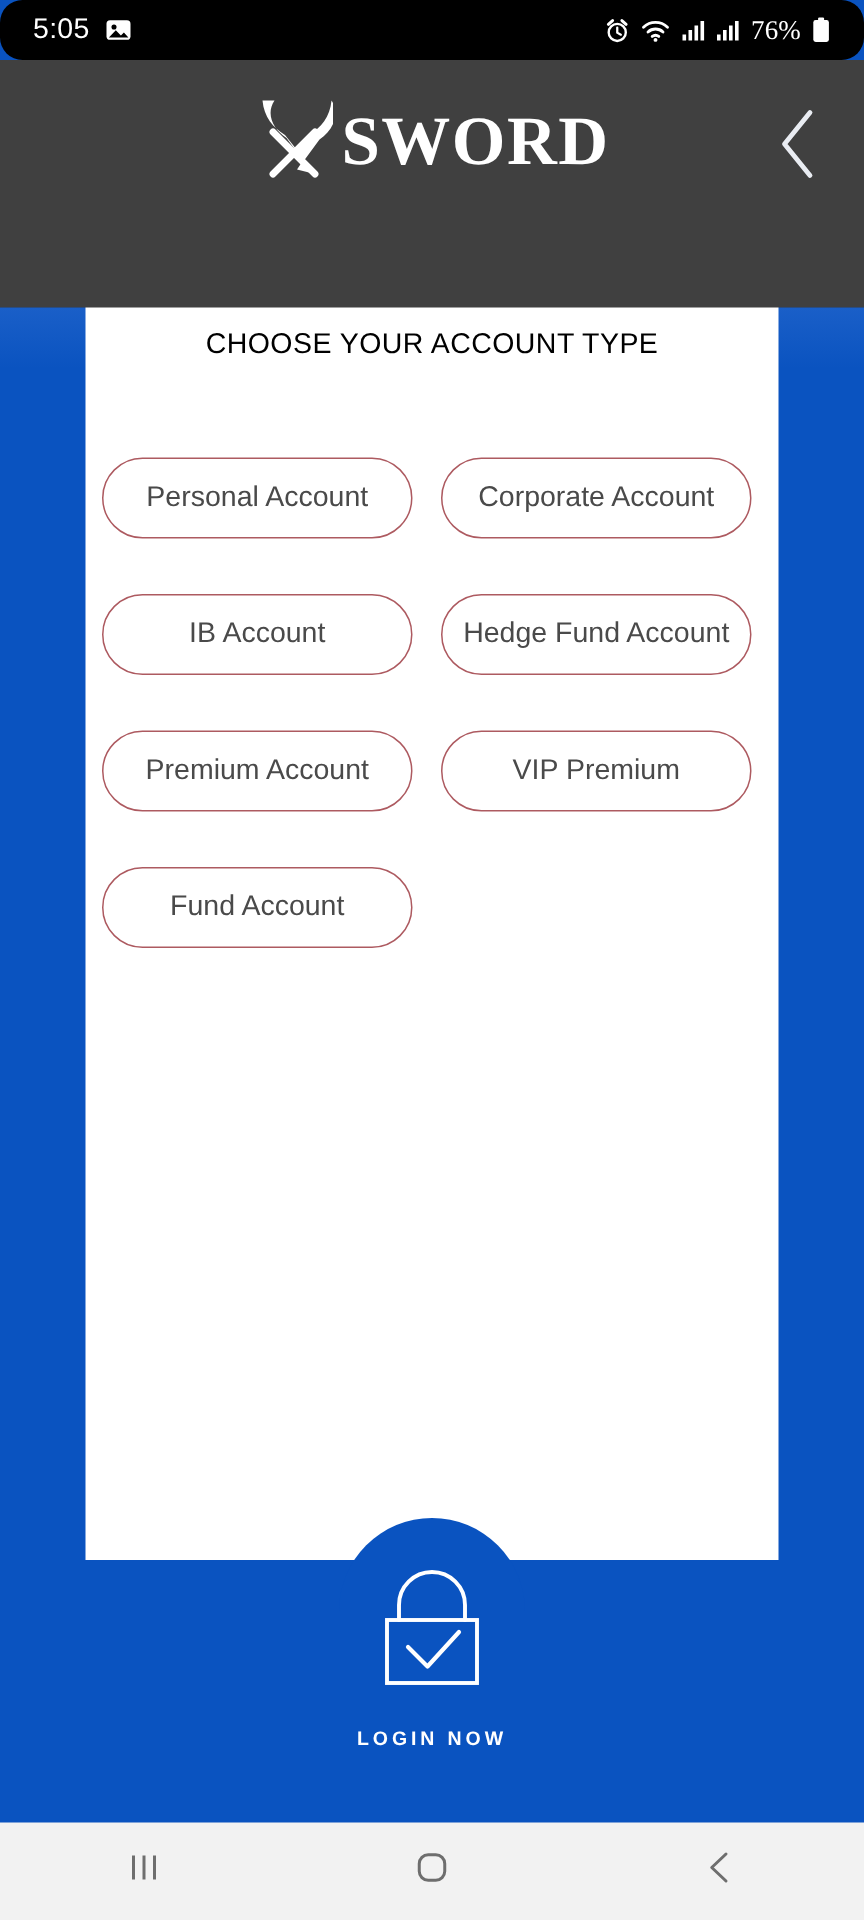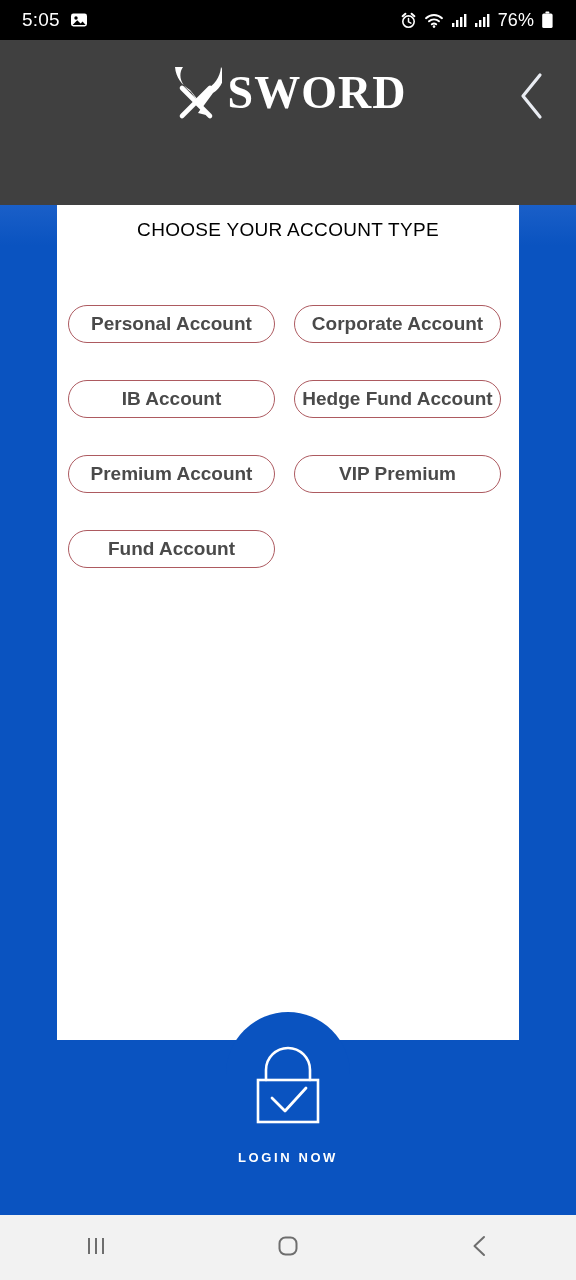--- a/index.html
+++ b/index.html
@@ -27,36 +27,38 @@
     position: absolute;
     left: 0; top: 0;
     width: 576px; height: 40px;
     background: #000000;
     display: flex;
     align-items: center;
     justify-content: space-between;
     padding: 0 22px;
     box-sizing: border-box;
     z-index: 40;
+    border-radius: 15px;
   }
   .sb-left {
     display: flex;
     align-items: center;
     gap: 10px;
   }
   .sb-time {
     color: #ffffff;
     font-size: 19px;
     letter-spacing: 0.2px;
     font-family: "Liberation Sans", sans-serif;
   }
   .sb-right {
     display: flex;
     align-items: center;
     gap: 7px;
+    font-family: Liberation Serif, serif;
   }
   .sb-pct {
     color: #ffffff;
     font-size: 18px;
     letter-spacing: 0.1px;
     margin-left: 1px;
   }
   .ico { display: block; }
 
   
@@ -136,36 +138,35 @@
   #account-grid {
     display: flex;
     flex-wrap: wrap;
     column-gap: 19px;
     row-gap: 37px;
     padding: 64px 11px 0 11px;
     box-sizing: border-box;
   }
   .account-btn {
     width: 207px;
-    height: 38px;
+    height: 54px;
     box-sizing: border-box;
     border: 1.5px solid #ad5a60;
     border-radius: 30px;
     background: #ffffff;
     color: #4a4a4a;
     font-family: "Liberation Sans", sans-serif;
     font-size: 19px;
     display: flex;
     align-items: center;
     justify-content: center;
     cursor: pointer;
     padding: 0 6px;
     text-align: center;
     line-height: 1.1;
-    font-weight: bold;
   }
 
   
   #login-dome {
     position: absolute;
     left: 50%;
     transform: translateX(-50%);
     top: 1012px;
     width: 124px;
     height: 64px;

